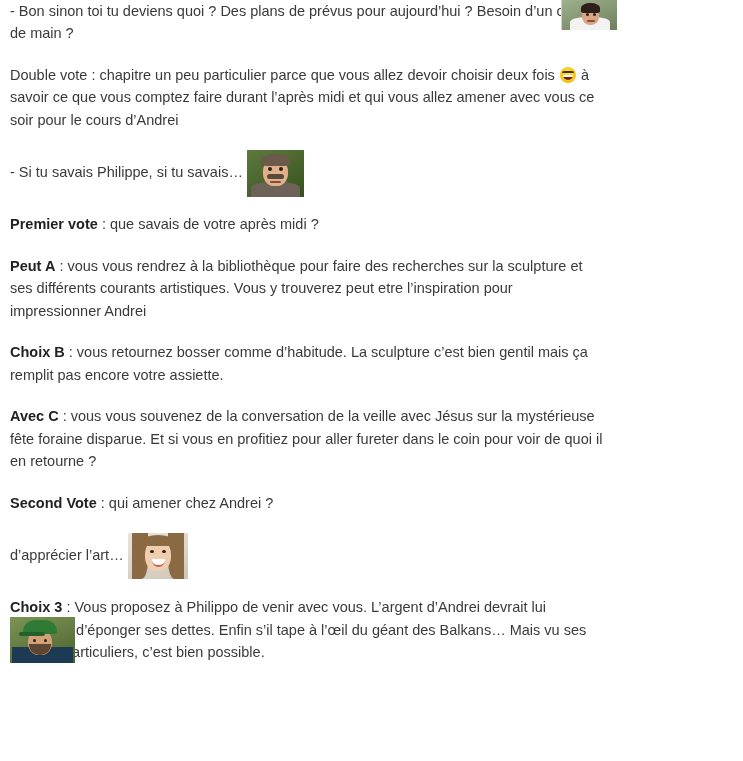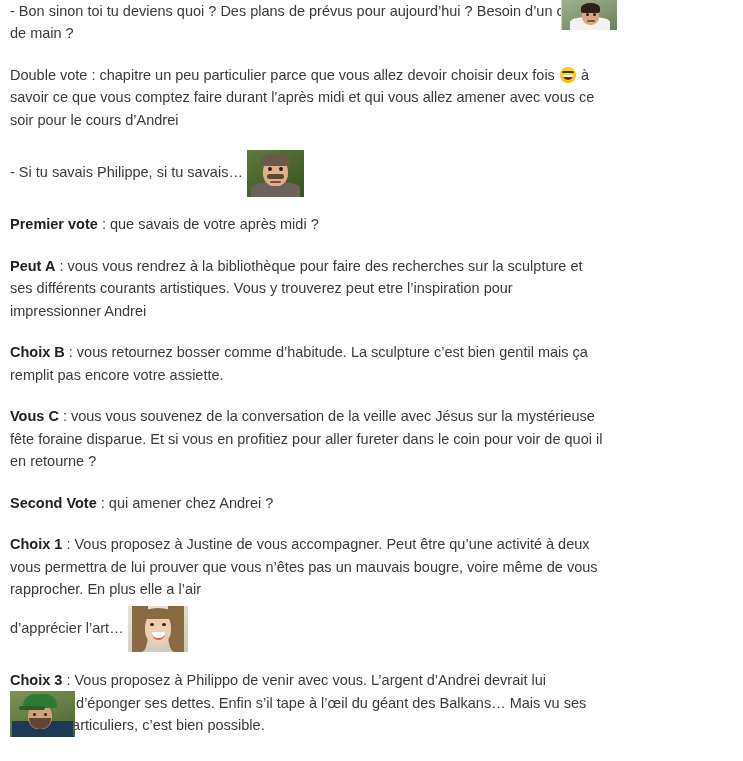--- a/index.html
+++ b/index.html
@@ -173,30 +173,27 @@
 
   <p class="para">
     <span class="lbl">Peut A</span><span> : vous vous rendrez à la bibliothèque pour faire des recherches sur la sculpture et ses différents courants artistiques. Vous y trouverez peut etre l’inspiration pour impressionner Andrei</span>
   </p>
 
   <p class="para">
     <span class="lbl">Choix B</span><span> : vous retournez bosser comme d’habitude. La sculpture c’est bien gentil mais ça remplit pas encore votre assiette.</span>
   </p>
 
   <p class="para">
-    <span class="lbl">Vous C</span><span> : vous vous souvenez de la conversation de la veille avec Jésus sur la mystérieuse fête foraine disparue. Et si vous en profitiez pour aller fureter dans le coin pour voir de quoi il en retourne ?</span>
+    <span class="lbl">Avec C</span><span> : vous vous souvenez de la conversation de la veille avec Jésus sur la mystérieuse fête foraine disparue. Et si vous en profitiez pour aller fureter dans le coin pour voir de quoi il en retourne ?</span>
   </p>
 
   <p class="para">
     <span class="lbl">Second Vote</span><span> : qui amener chez Andrei ?</span>
   </p>
 
-  <p class="para" style="margin-bottom:6px;">
-    <span class="lbl">Choix 1</span><span> : Vous proposez à Justine de vous accompagner. Peut être qu’une activité à deux vous permettra de lui prouver que vous n’êtes pas un mauvais bougre, voire même de vous rapprocher. En plus elle a l’air</span>
-  </p>
   <p class="para" style="margin-bottom:17px;">
     <span>d’apprécier l’art…</span>
     <span class="thumb" id="thumb-justine">
       <span class="sky"></span>
       <span style="position:absolute; left:4px; top:0; width:16px; height:46px; background:#8a6a42; border-radius:0 0 40% 0;"></span>
       <span style="position:absolute; right:4px; top:0; width:16px; height:46px; background:#8a6a42; border-radius:0 0 0 40%;"></span>
       <span class="head" style="left:17px; top:6px; width:26px; height:32px; background:#f0cdaf;"></span>
       <span style="position:absolute; left:15px; top:2px; width:30px; height:11px; background:#8a6a42; border-radius:50% 50% 20% 20%;"></span>
       <span class="eye" style="left:22px; top:17px; width:4px; height:3px;"></span>
       <span class="eye" style="left:34px; top:17px; width:4px; height:3px;"></span>

